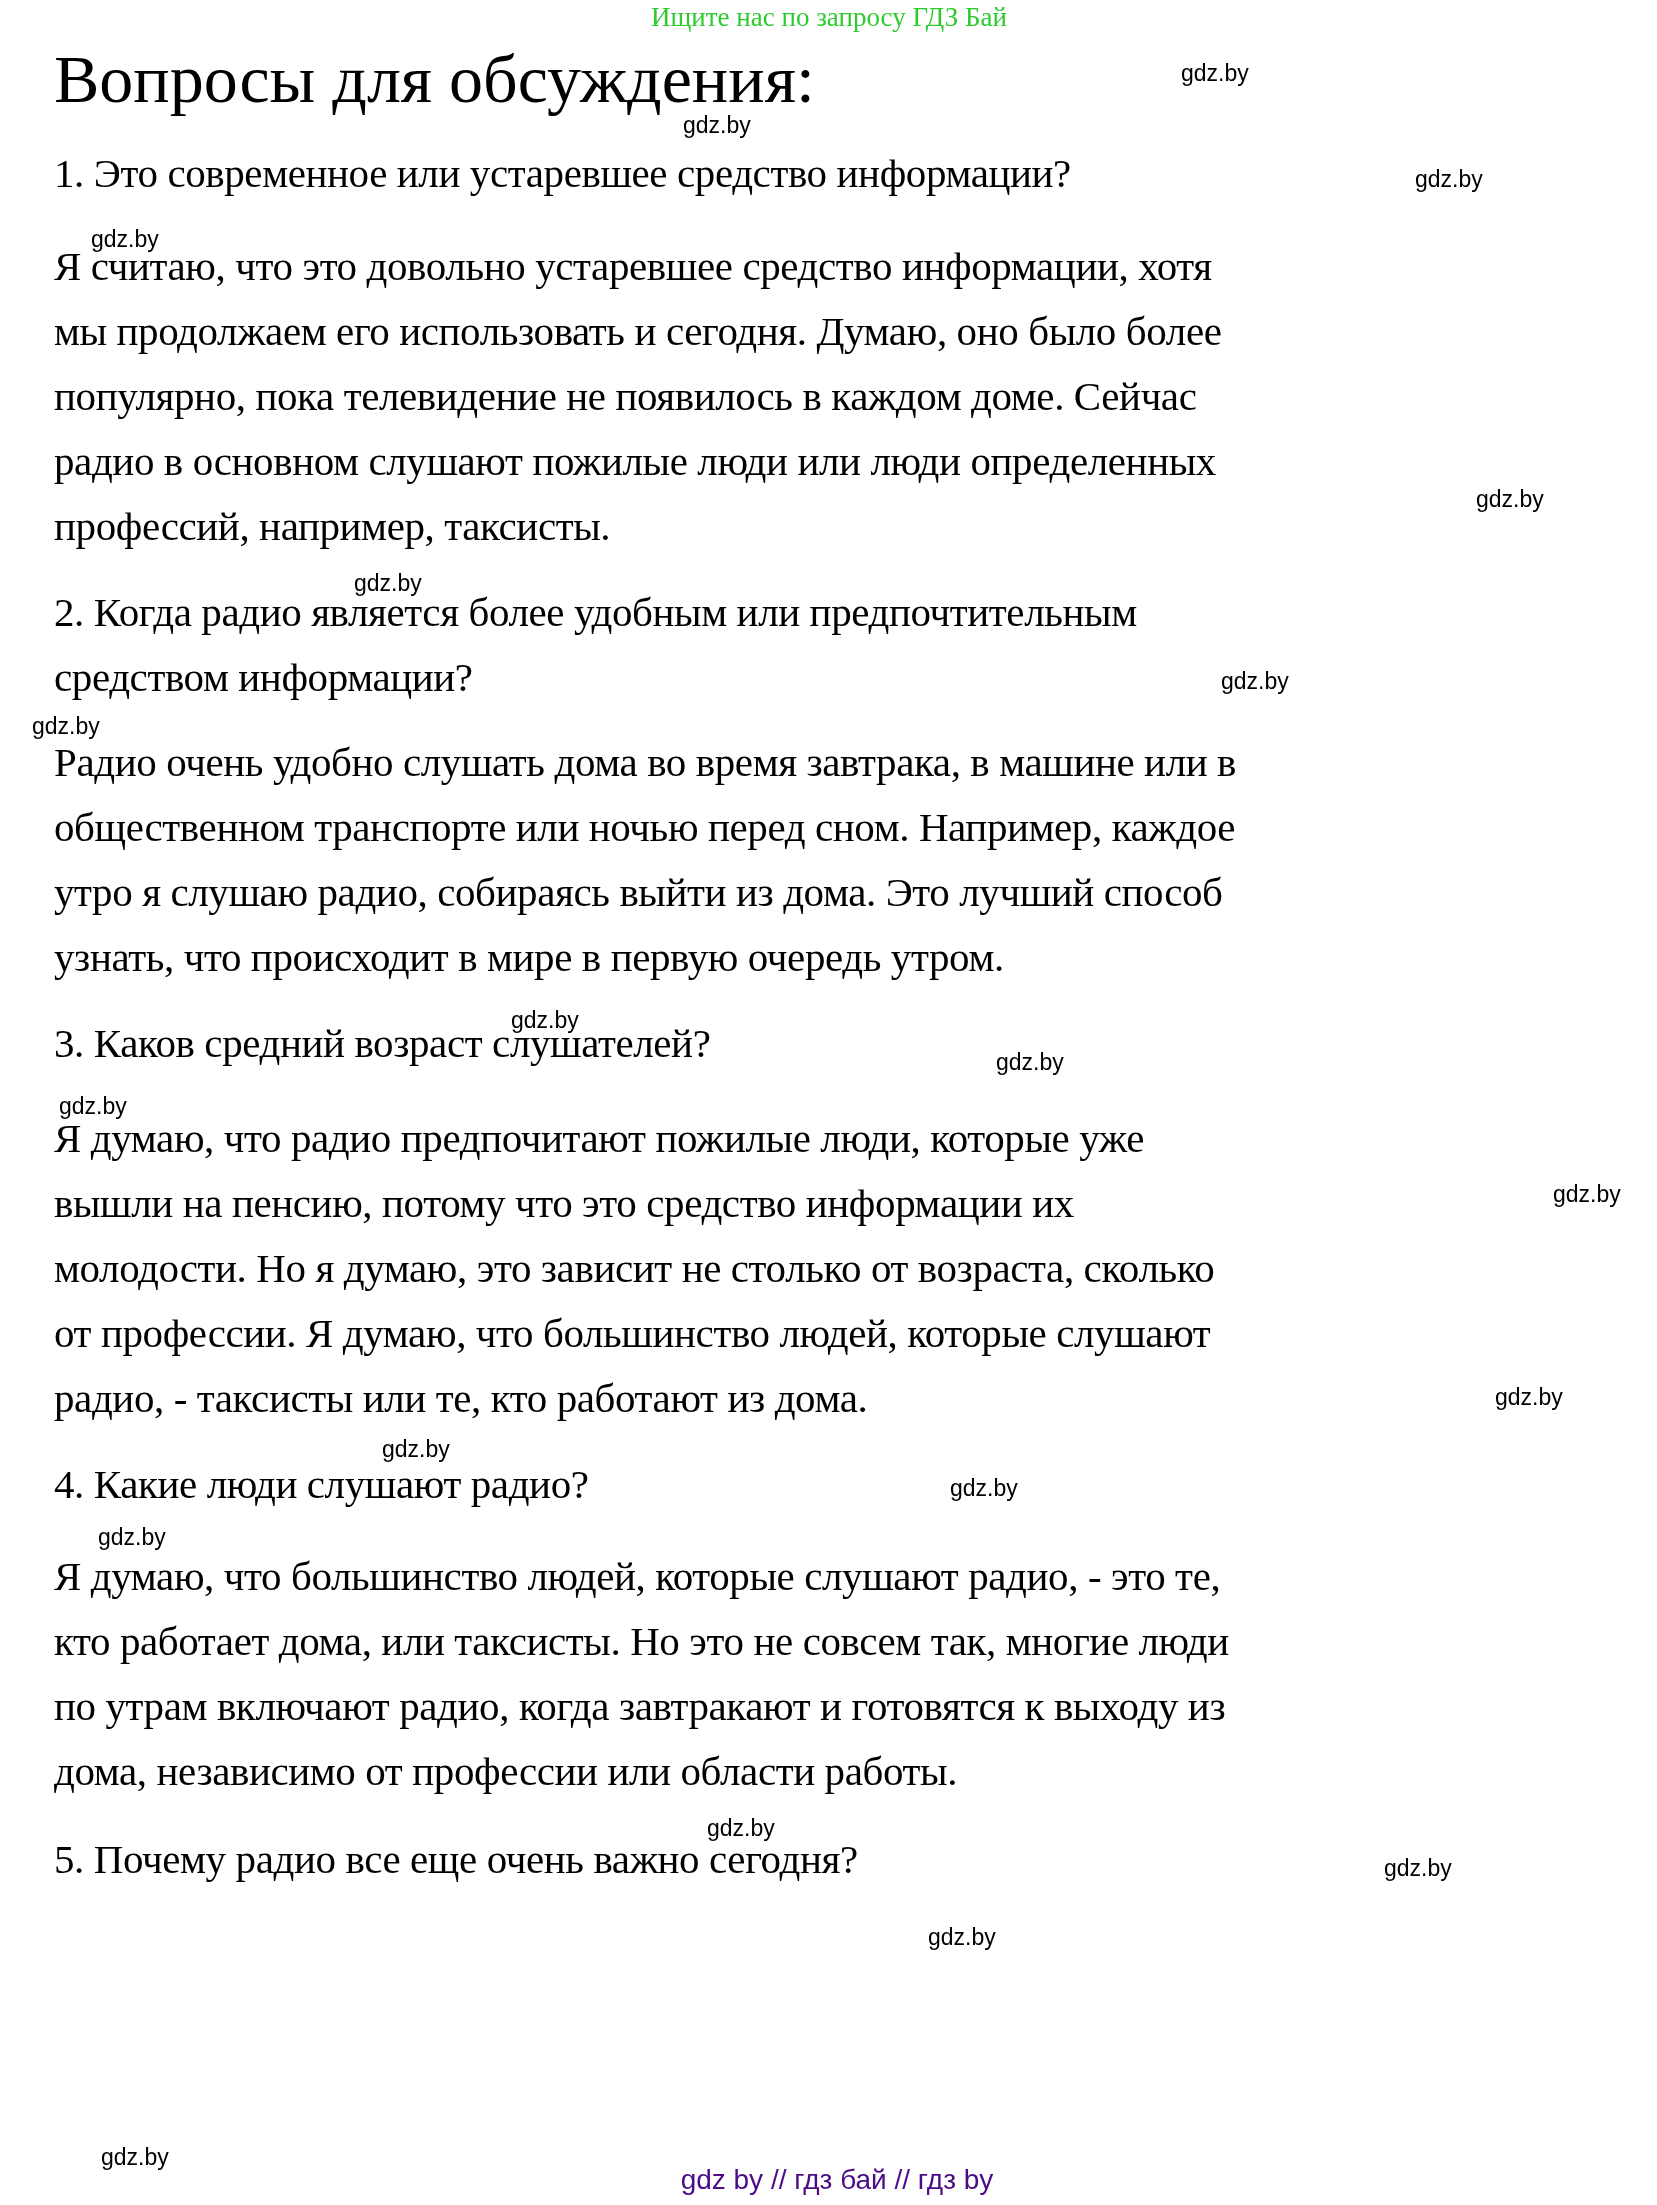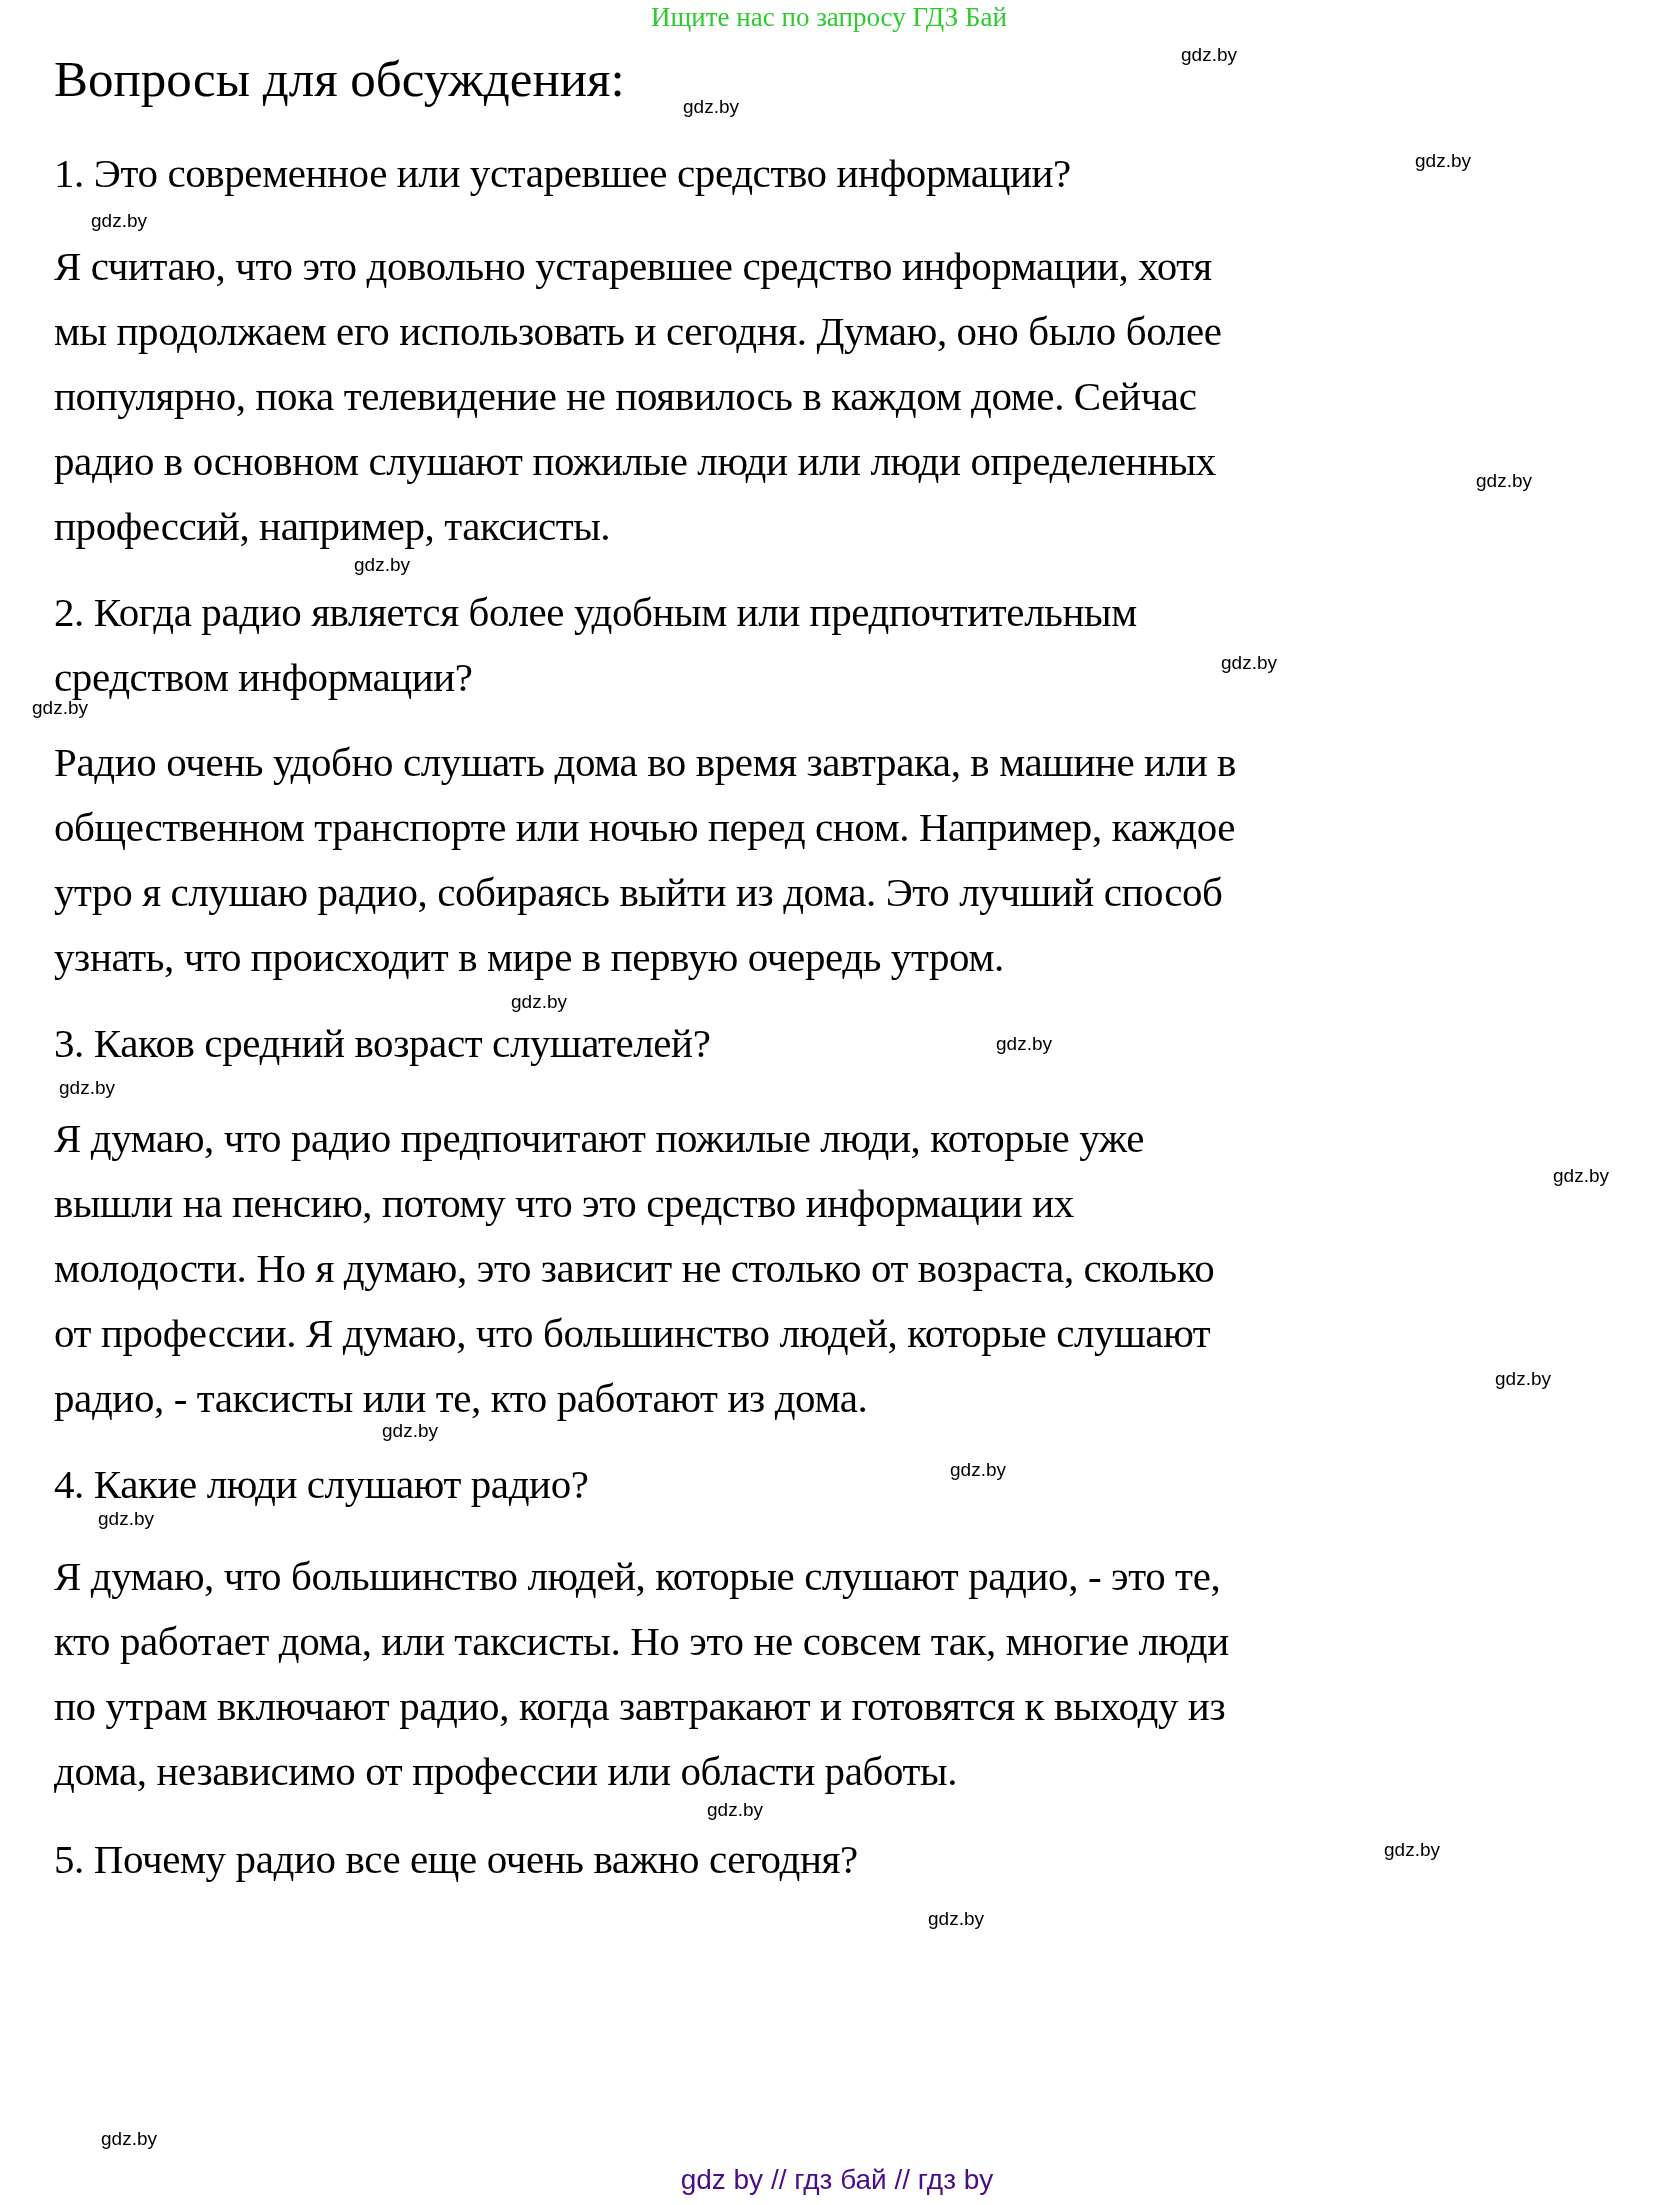--- a/index.html
+++ b/index.html
@@ -25,21 +25,21 @@
     font-family: Liberation Serif, serif;
     font-size: 27px;
     font-weight: 400;
     color: #2ecb2e;
     white-space: nowrap;
   }
   .doc-title {
     position: absolute;
     left: 54px;
     top: 47px;
-    font-size: 51px;
+    font-size: 68px;
     line-height: 65px;
     white-space: pre-line;
   }
   .qa-block {
     position: absolute;
     left: 54px;
     width: 1563px;
     font-size: 41px;
     line-height: 65px;
     white-space: pre-line;
@@ -51,23 +51,24 @@
   .a2 { top: 730px; }
   .q3 { top: 1011px; }
   .a3 { top: 1106px; font-family: Liberation Serif, serif; }
   .q4 { top: 1452px; }
   .a4 { top: 1544px; }
   .q5 { top: 1827px; }
   .a5 { top: 1920px; }
   .watermark {
     position: absolute;
     font-family: "Liberation Sans", sans-serif;
-    font-size: 19px;
+    font-size: 23px;
     color: #000000;
     white-space: nowrap;
+    margin-top: 16px;
   }
   .site-footer {
     position: absolute;
     top: 2164px;
     left: 8px;
     width: 100%;
     text-align: center;
     font-family: "Liberation Sans", sans-serif;
     font-size: 28px;
     color: #4b0c86;

